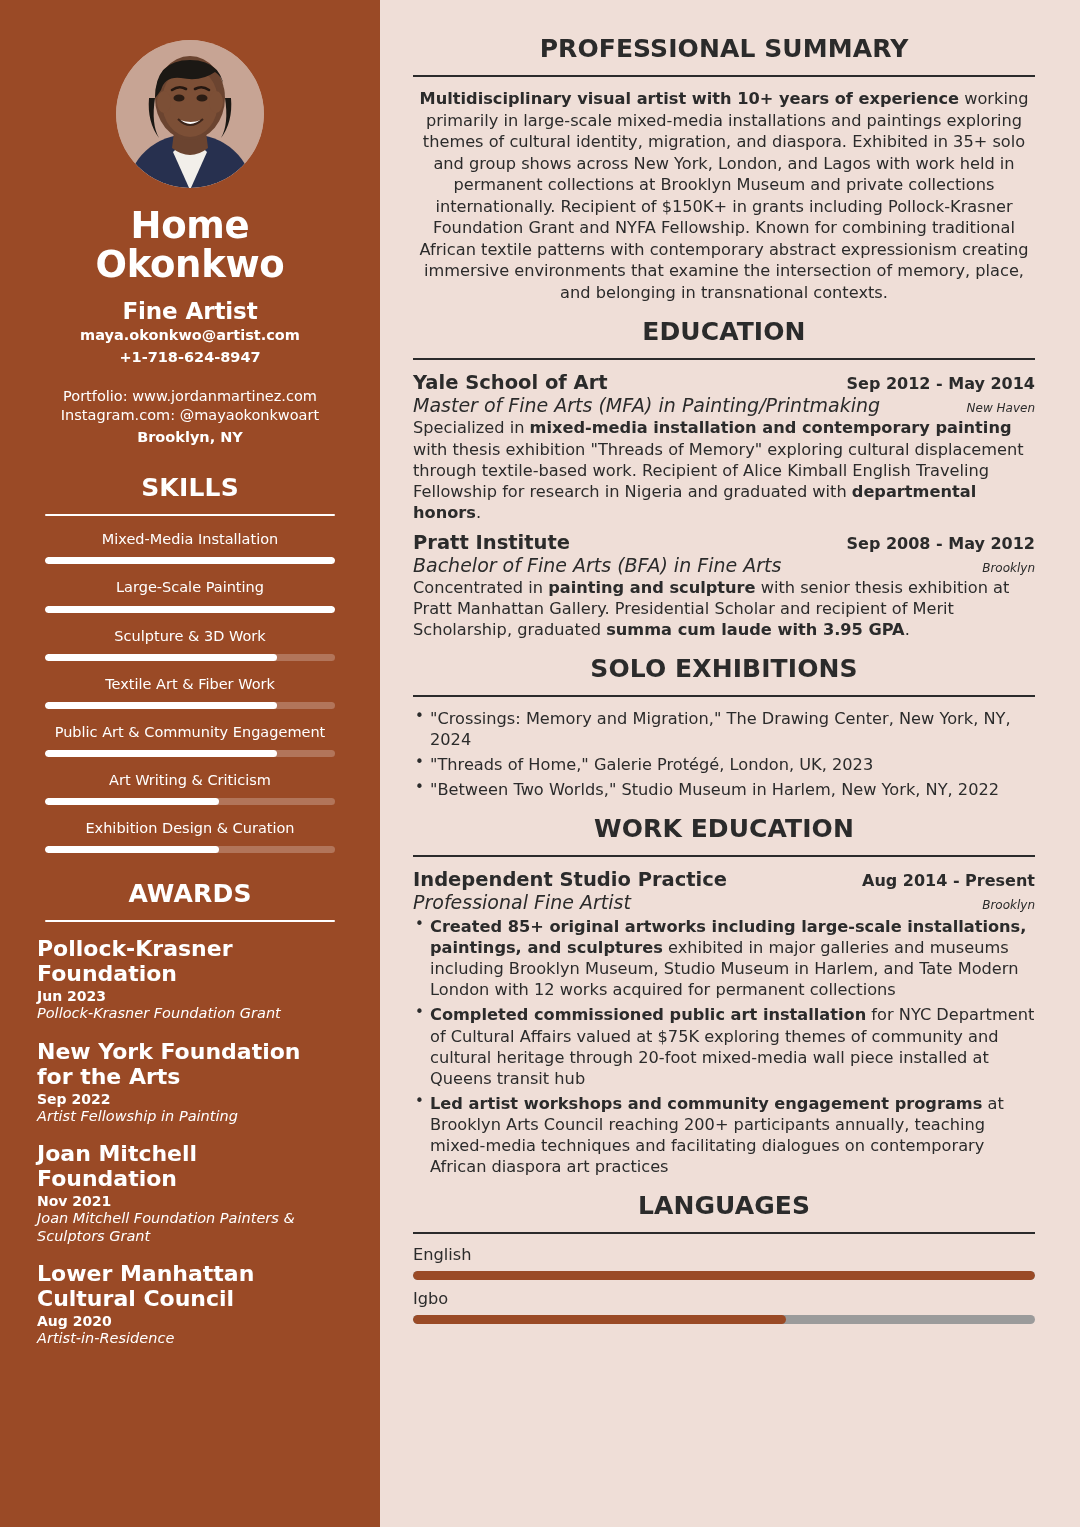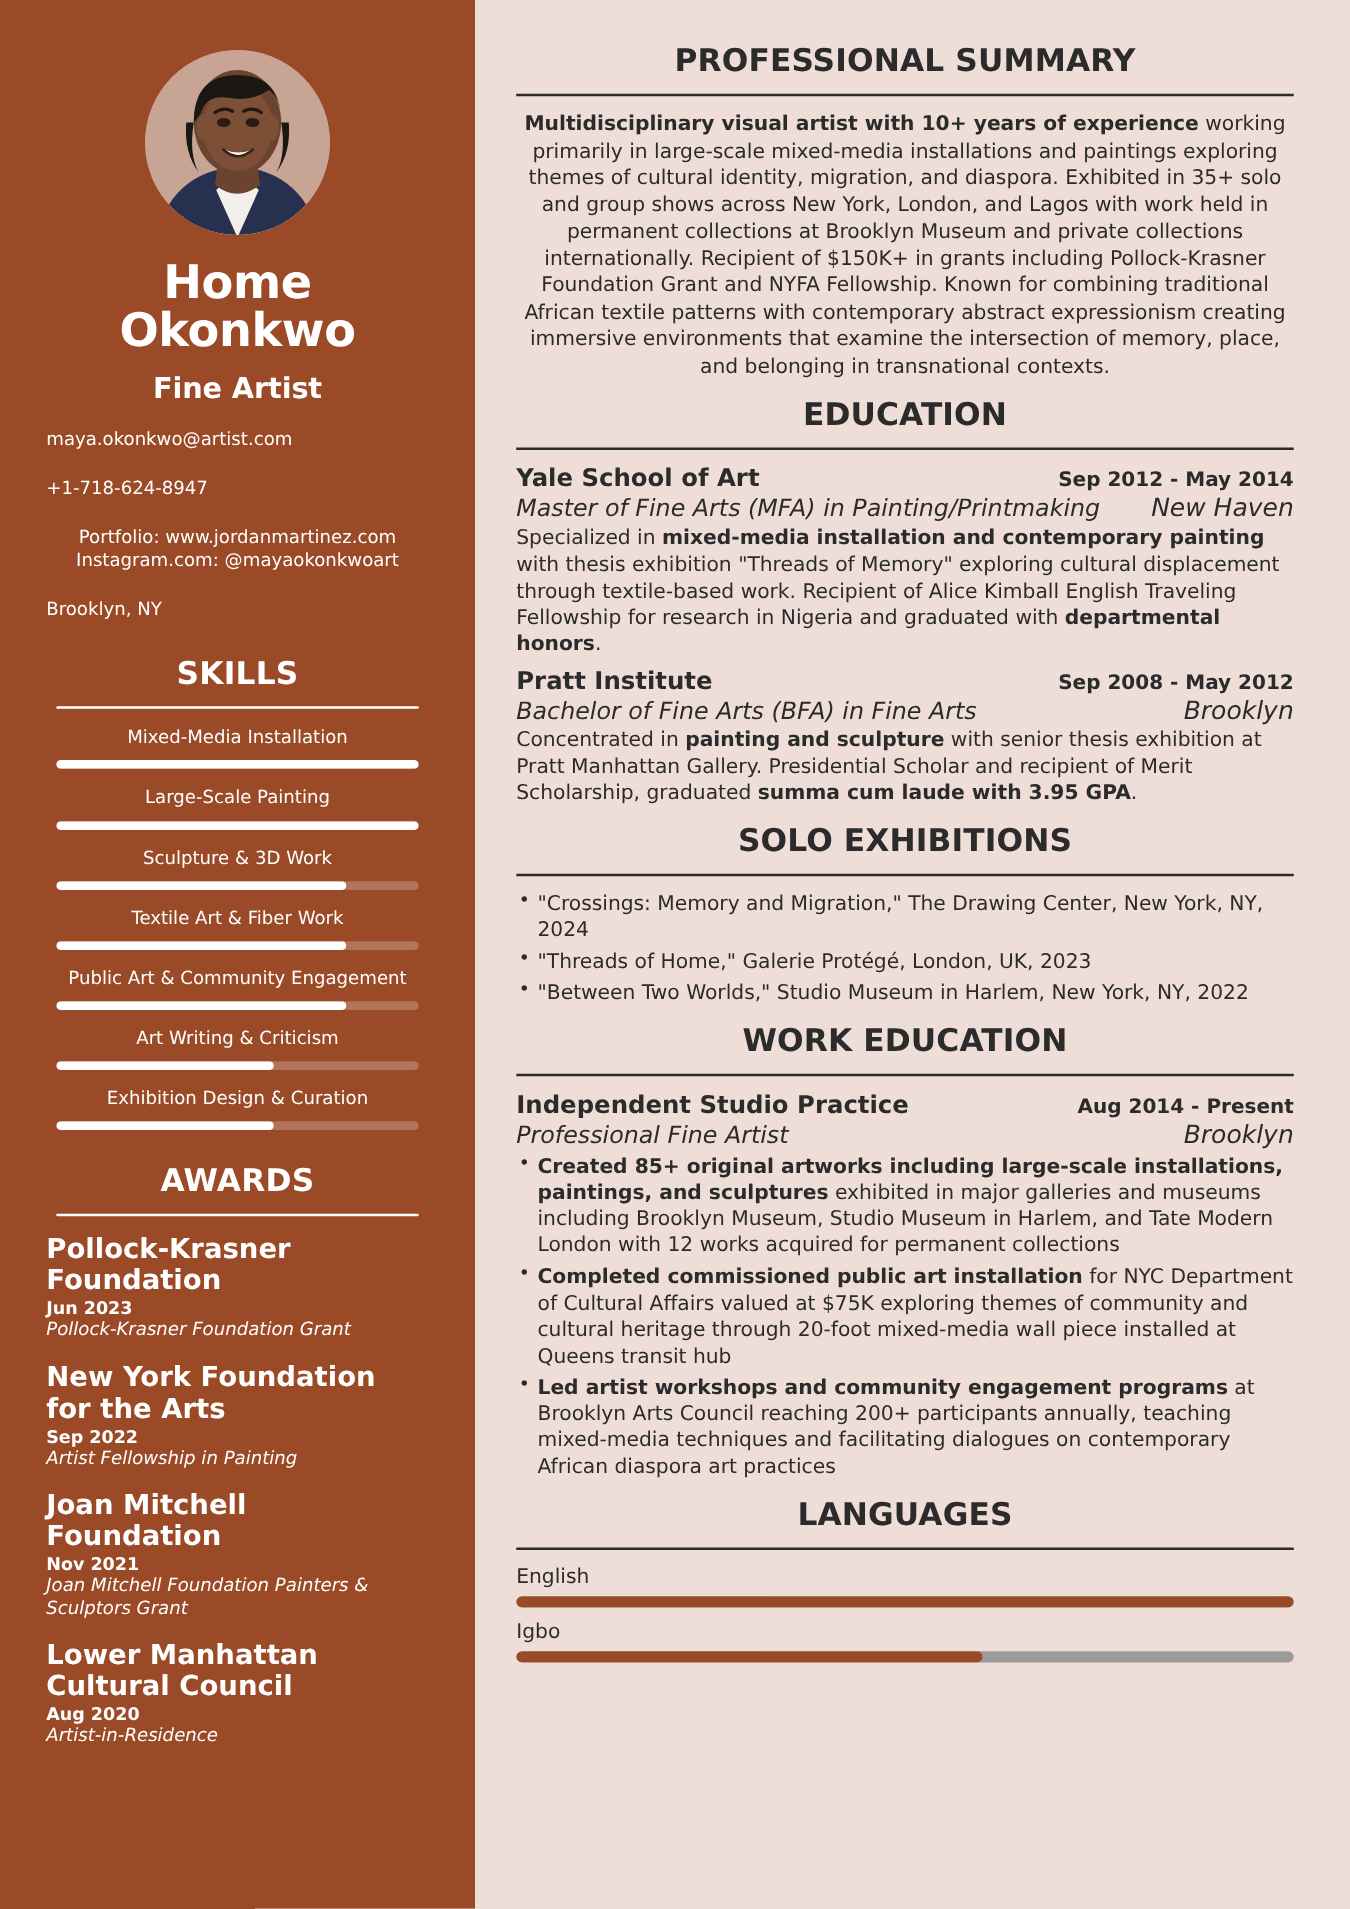--- a/index.html
+++ b/index.html
@@ -25,21 +25,21 @@
   }
   .full-name {
     font-size:37px; font-weight:bold; line-height:1.06;
     text-align:center; letter-spacing:-0.3px; margin-top:6px;
   }
   .job-title {
     font-size:23px; font-weight:bold; text-align:center;
     margin-top:14px; letter-spacing:-0.1px;
   }
   .contact-line {
-    font-size:14.5px; margin-top:19px; line-height:1.35;
+    font-size:14.5px; text-align:center; margin-top:2px; line-height:1.35;font-weight:bold;
   }
   .contact-block { margin-top:19px; }
   .contact-block div { font-size:14.5px; text-align:center; line-height:1.35; }
 
   .side-heading {
     font-size:25px; font-weight:bold; text-align:center;
     margin-top:26px; letter-spacing:0.2px;
   }
   .side-rule {
     height:2px; background:#ffffff; margin:12px 8px 14px 8px; border-radius:1px;
@@ -75,21 +75,21 @@
     font-size:16.2px; line-height:1.33; text-align:center;
   }
   .summary b { font-weight:bold; }
   .sec-gap { margin-top:14px; }
 
   .entry { margin-bottom:8px; }
   .entry-row { display:flex; justify-content:space-between; align-items:baseline; gap:14px; }
   .entry-org { font-size:19.5px; font-weight:bold; }
   .entry-date { font-size:16px; font-weight:bold; white-space:nowrap; }
   .entry-role { font-size:19px; font-style:italic; }
-  .entry-loc { font-size:20px; font-style:italic; white-space:nowrap; }
+  .entry-loc { font-size:12px; font-style:italic; white-space:nowrap; }
   .entry-desc { font-size:16.2px; line-height:1.3; margin-top:1px; }
   .entry-desc b { font-weight:bold; }
 
   ul.bullets { list-style:none; margin-top:3px; }
   ul.bullets li {
     font-size:16.2px; line-height:1.3; position:relative;
     padding-left:17px; margin-bottom:4px;
   }
   ul.bullets li:before {
     content:"\2022"; position:absolute; left:2px; top:-1px; font-size:15px;

